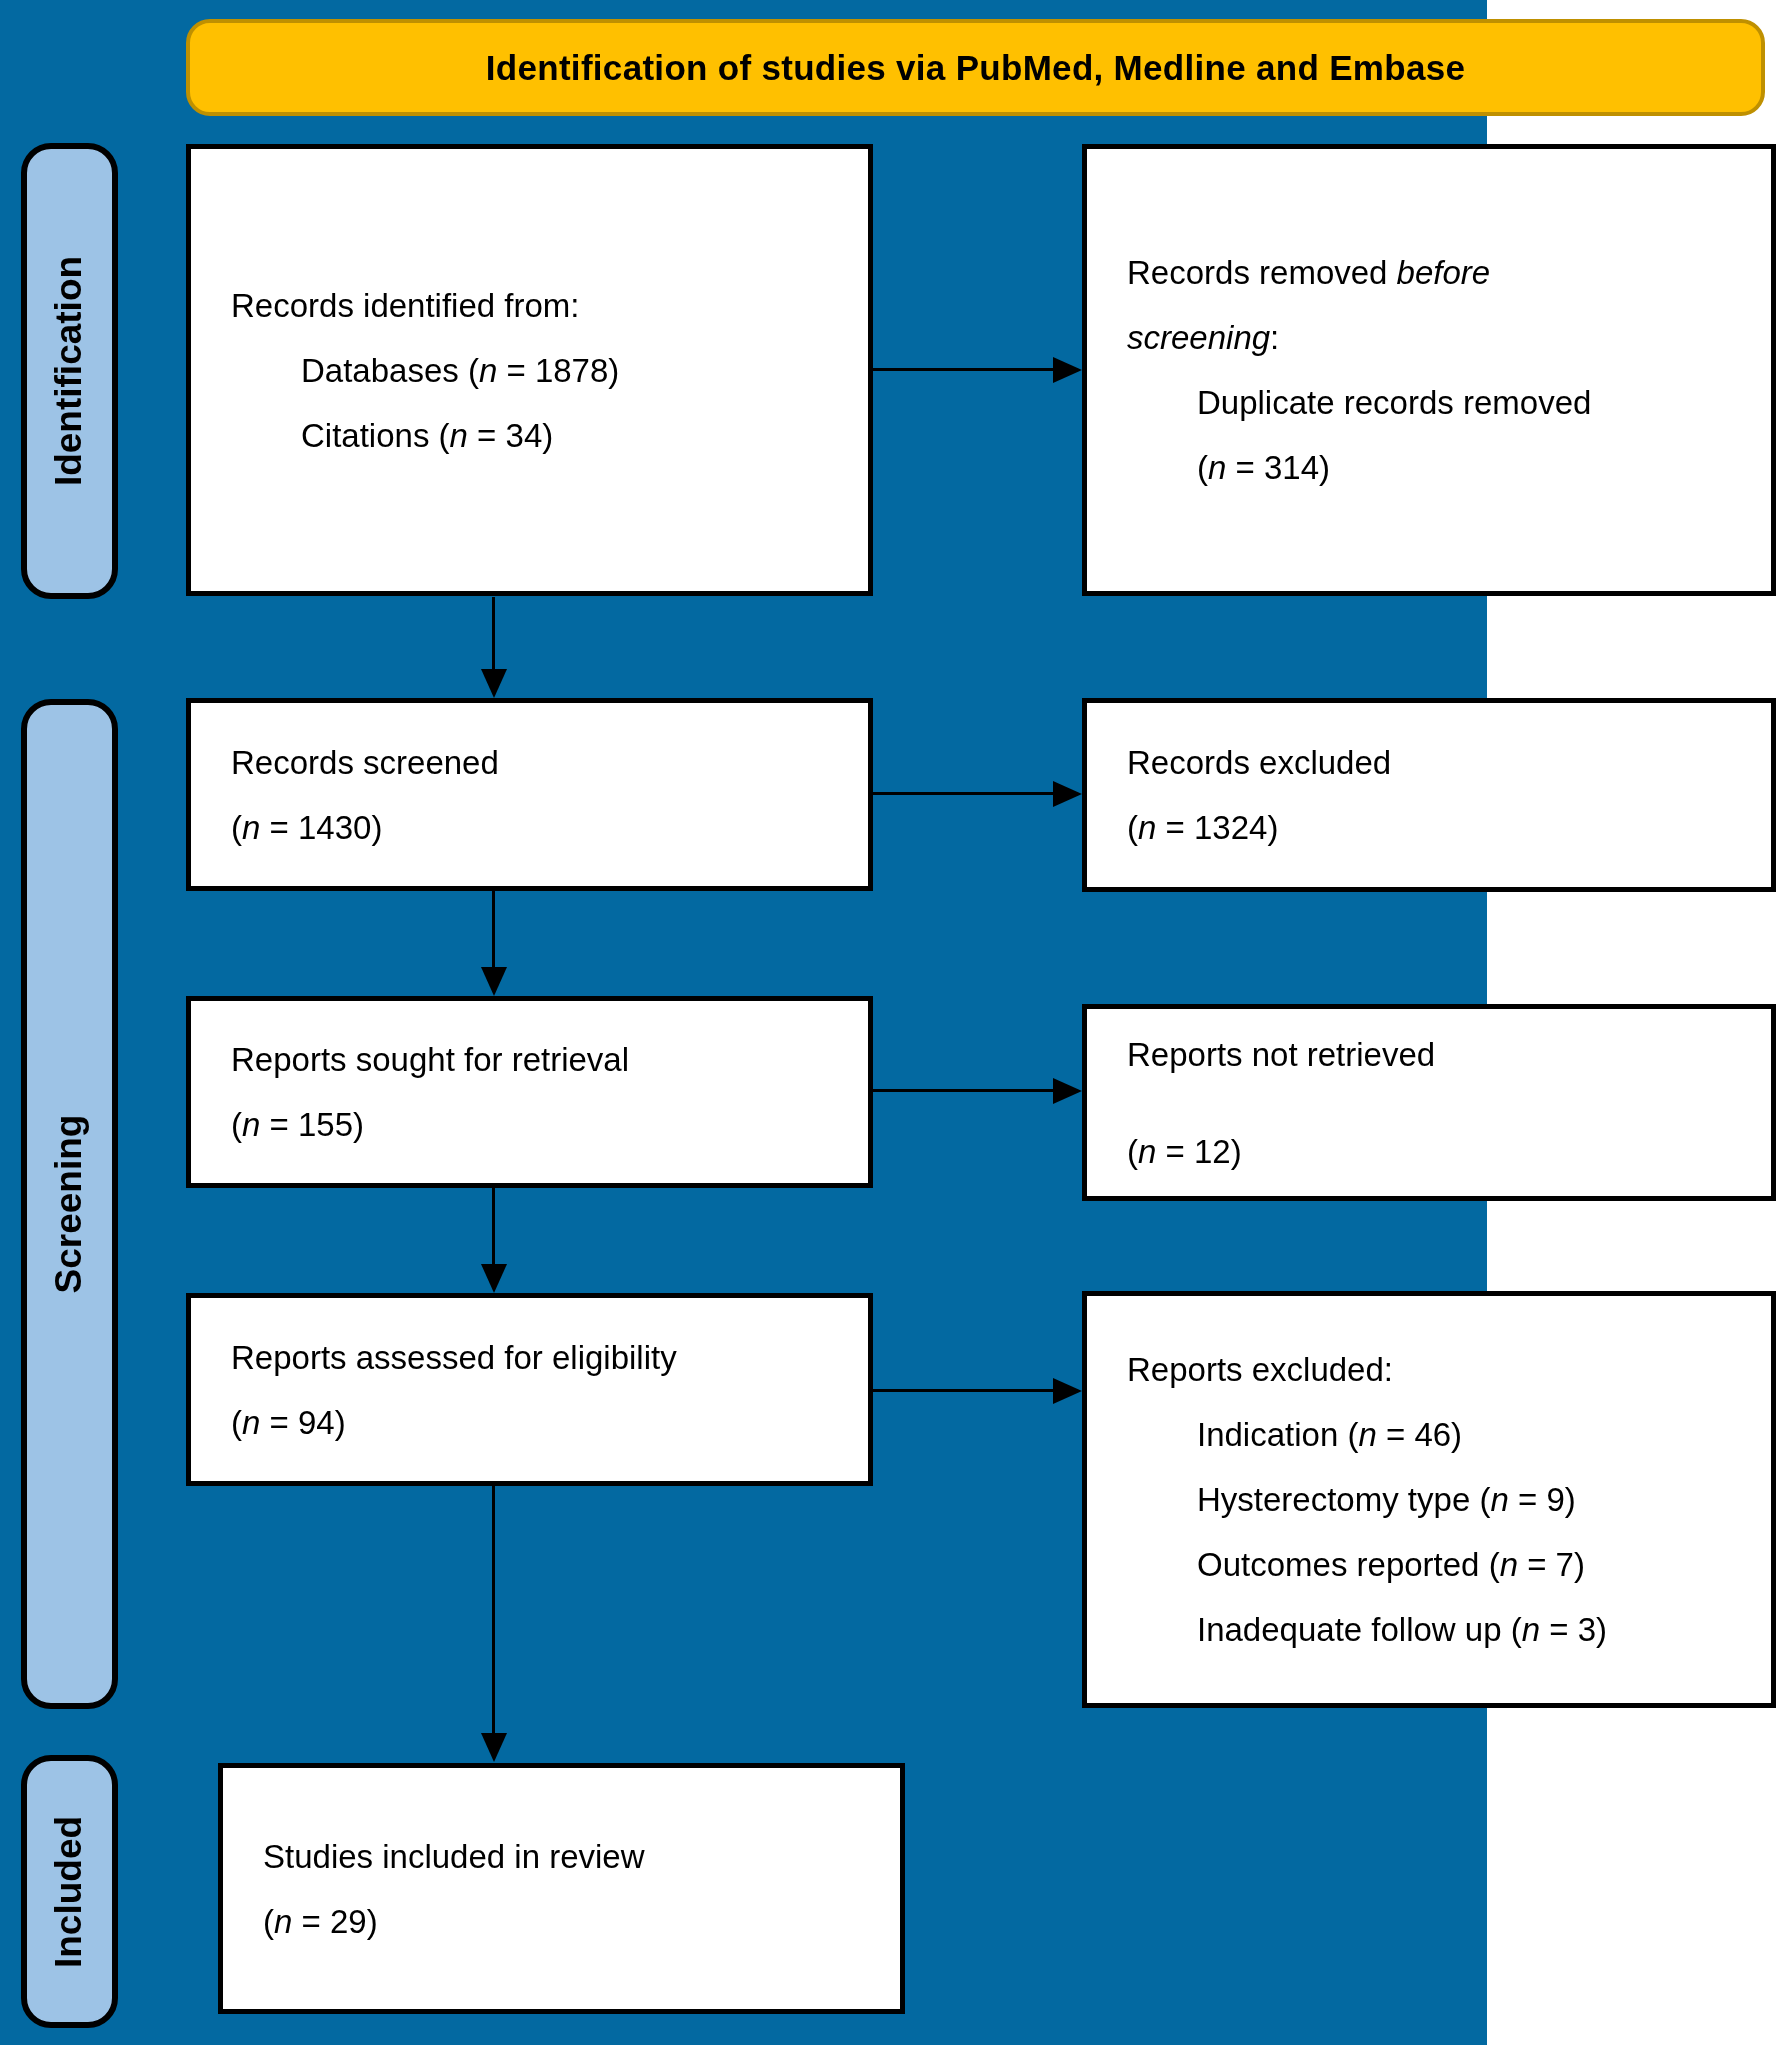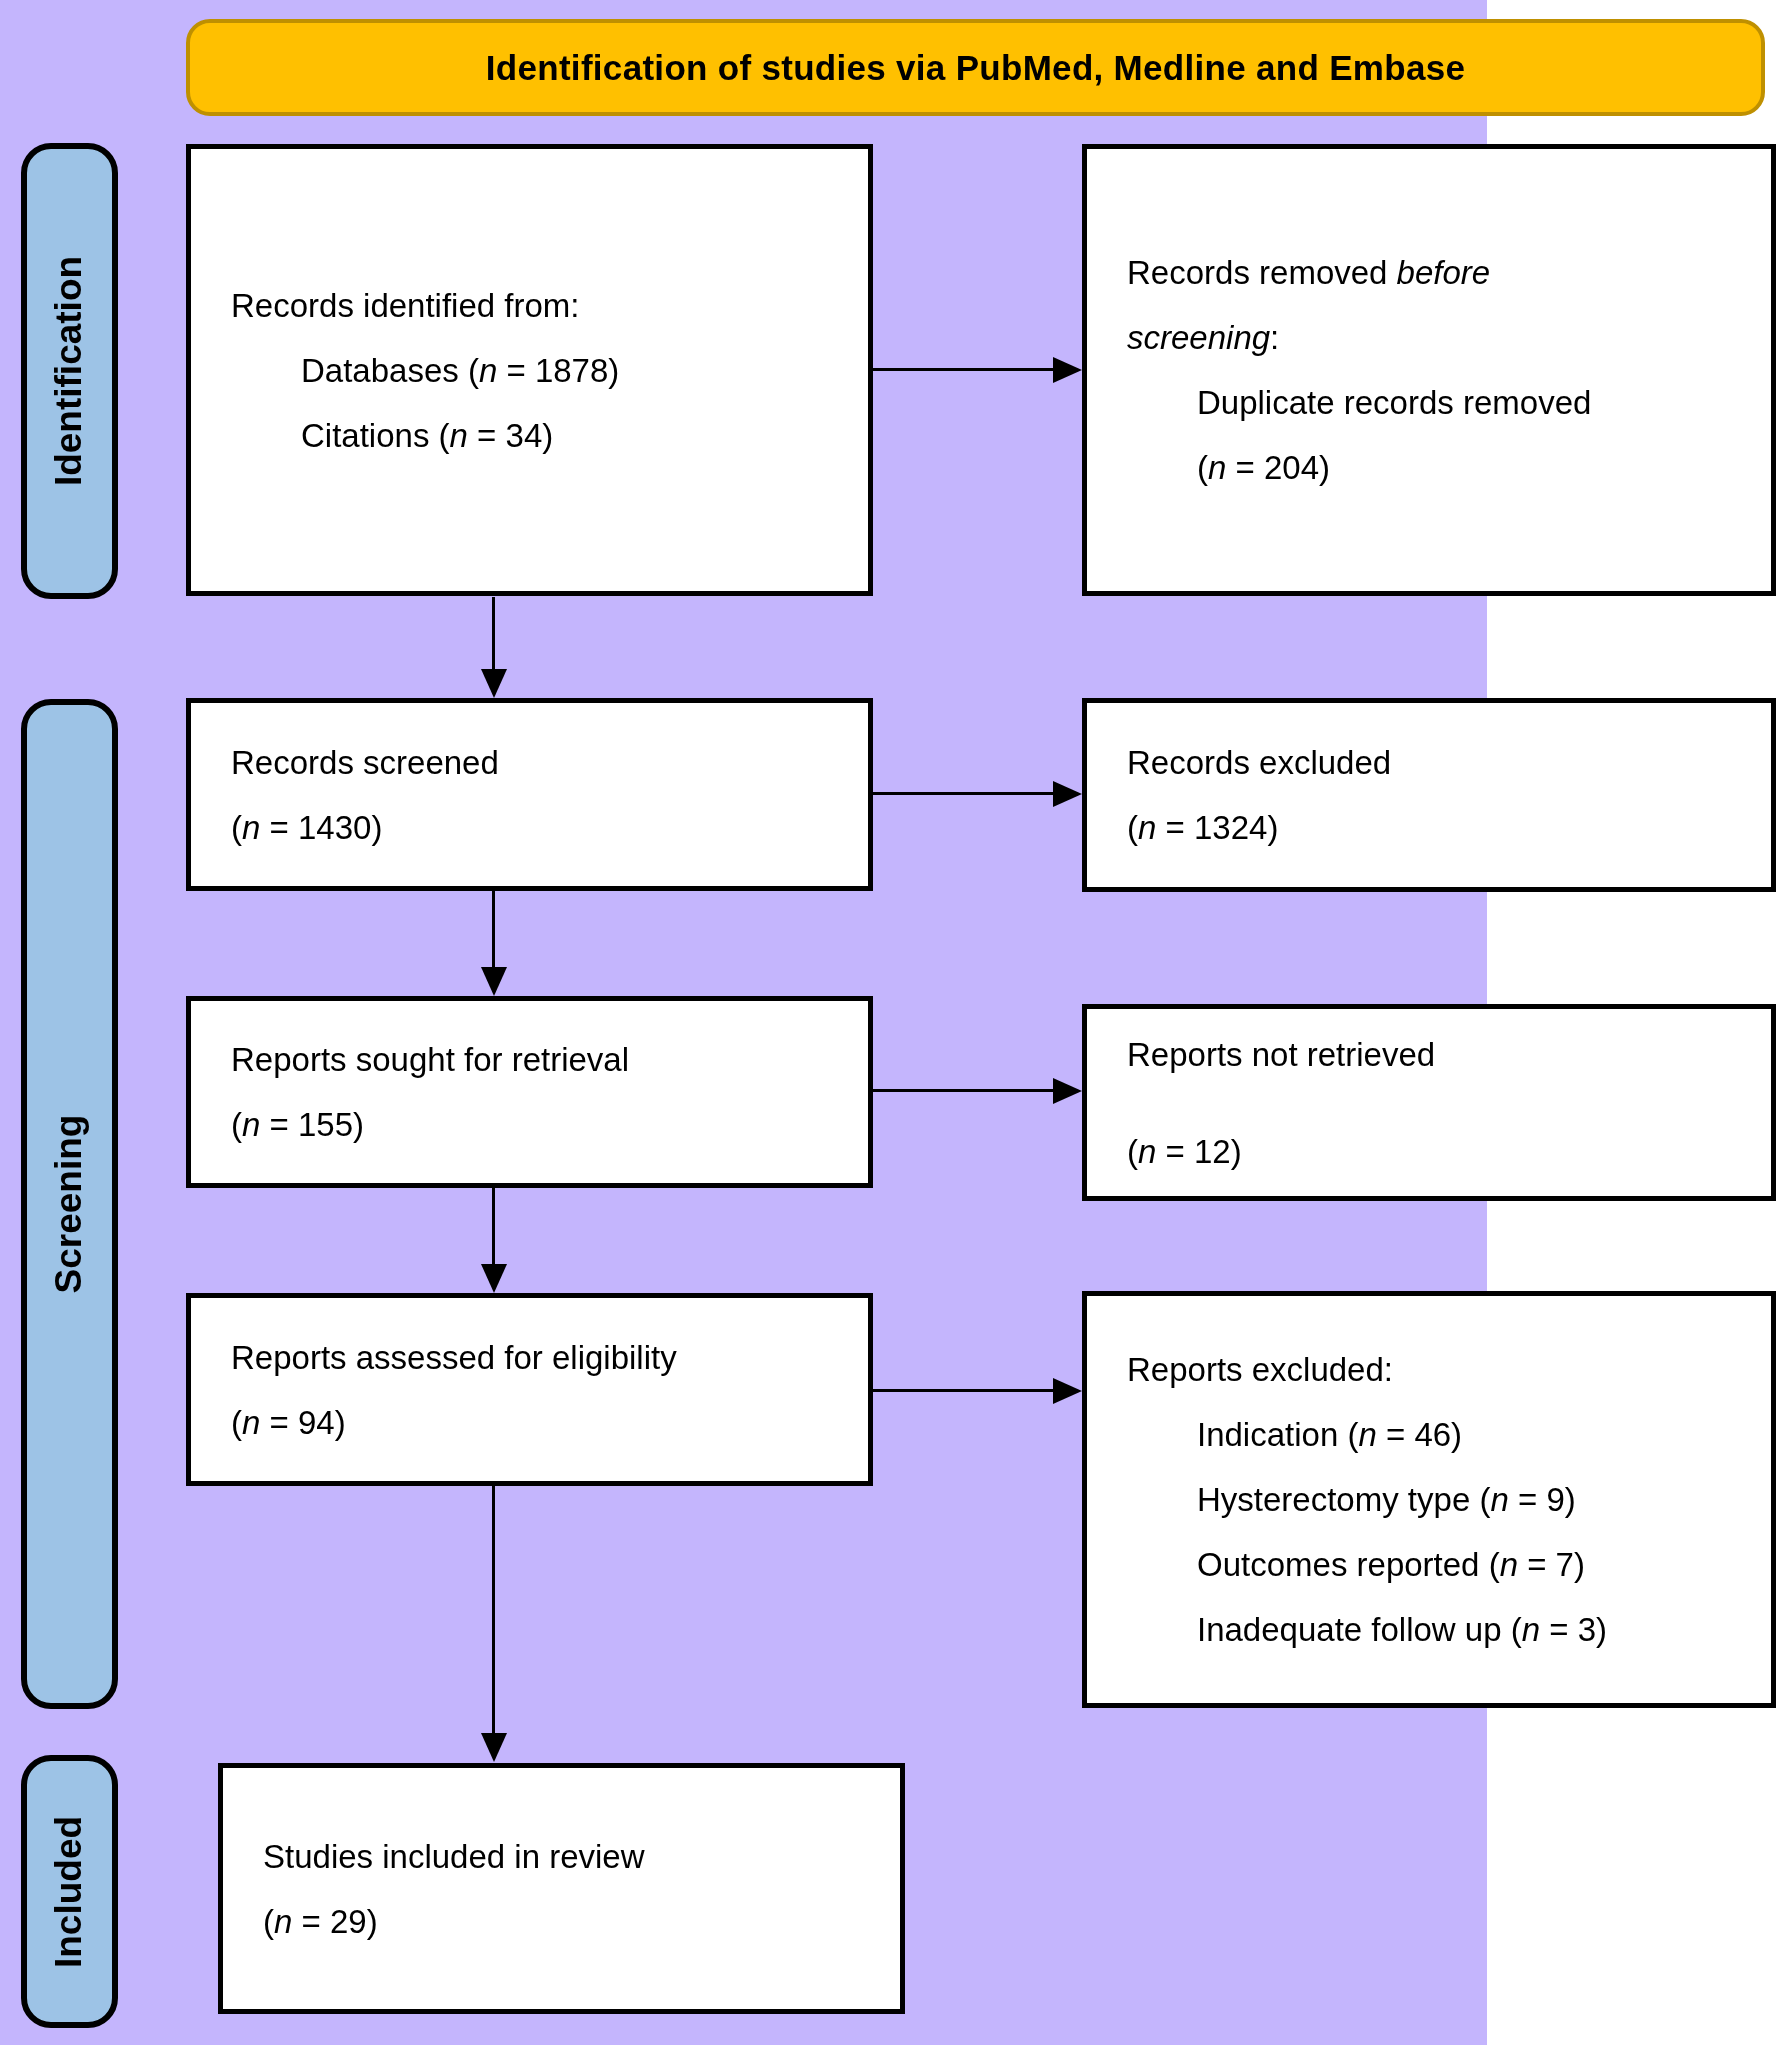--- a/index.html
+++ b/index.html
@@ -1,20 +1,20 @@
 <!DOCTYPE html>
 <html style="font-size:8.6px"><head>
 <meta charset="utf-8">
 <style>
   html, body { margin: 0; padding: 0; background: #ffffff; }
   .canvas {
     position: relative;
     width: 1487px;
     height: 2046px;
-    background: #c4b5fd;
+    background: #0369a1;
     font-family: "Liberation Sans", sans-serif;
     color: #000000;
   }
 
   
   .banner {
     position: absolute;
     left: 186px; top: 19px;
     width: 1579px; height: 97px;
     box-sizing: border-box;
@@ -145,21 +145,21 @@
     <div class="line">
       <span>Records removed </span><span class="it">before</span>
     </div>
     <div class="line">
       <span class="it">screening</span><span>:</span>
     </div>
     <div class="line ind">
       <span>Duplicate records removed</span>
     </div>
     <div class="line ind">
-      <span>(</span><span class="it">n</span><span> = 204)</span>
+      <span>(</span><span class="it">n</span><span> = 314)</span>
     </div>
   </div>
 
   <div class="box box-records-screened">
     <div class="line">
       <span>Records screened</span>
     </div>
     <div class="line">
       <span>(</span><span class="it">n</span><span> = 1430)</span>
     </div>

